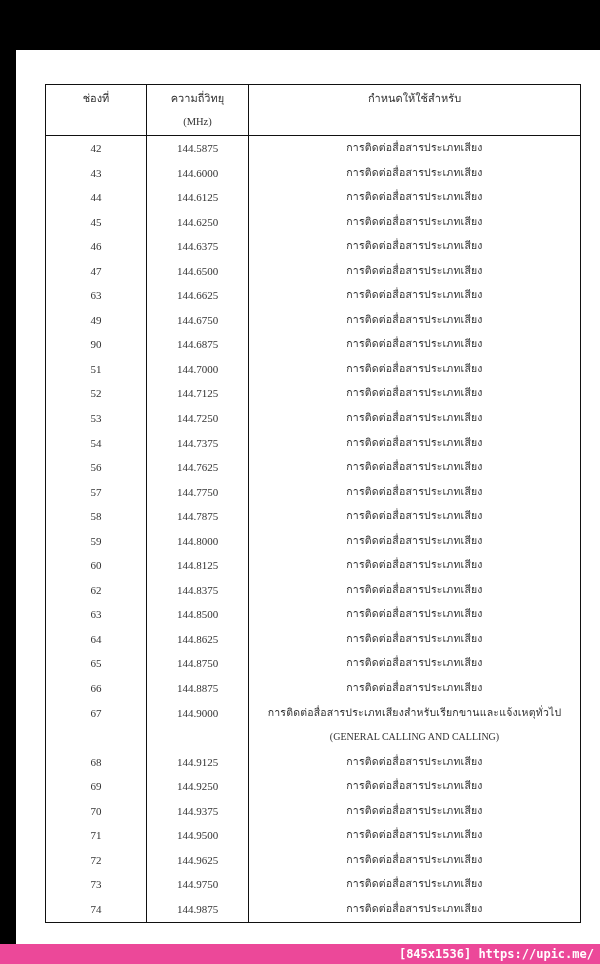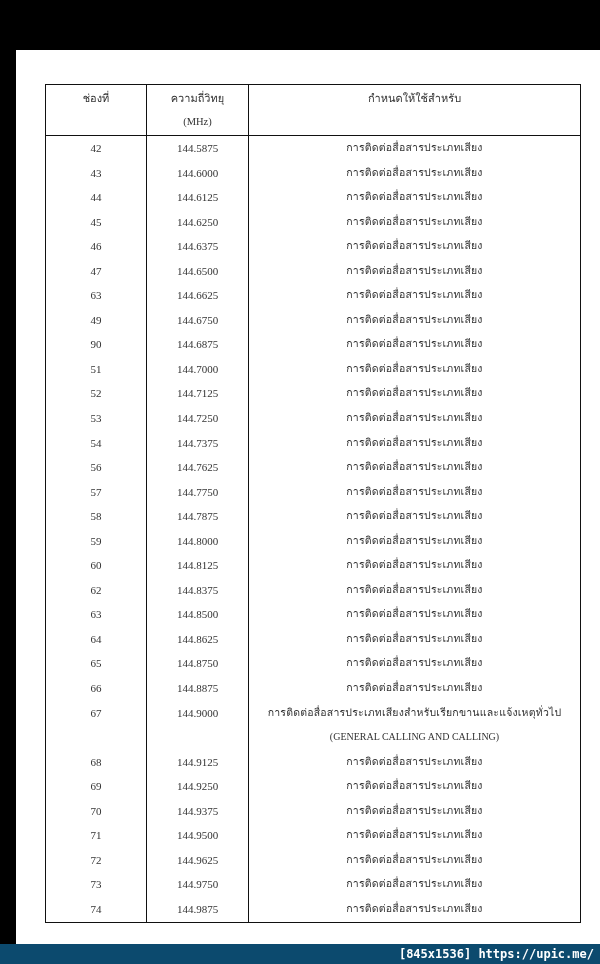--- a/index.html
+++ b/index.html
@@ -38,21 +38,21 @@
   table.freq td.use { font-size: 10.5px; letter-spacing: 0.2px; }
   table.freq td.use .sub { display:block; font-size: 10px; letter-spacing: 0; }
   .watermark {
     position: absolute; left: 408px; top: 911px;
     color: #e4201a; font-family: "Liberation Sans", "DejaVu Sans", sans-serif;
     font-style: italic; font-size: 17px; letter-spacing: 0.2px;
     background: #000000; padding: 0 2px; line-height: 20px;
   }
   .footer-bar {
     position: absolute; left: 0; top: 944px; width: 600px; height: 20px;
-    background: #0c4a6e;
+    background: #ec4899;
   }
   .footer-text {
     position: absolute; right: 6px; top: 2px;
     color: #fff; font-family: "DejaVu Sans Mono", "Liberation Mono", monospace;
     font-size: 12px; line-height: 16px; font-weight: bold;
   }
 </style>
 </head>
 <body>
 

